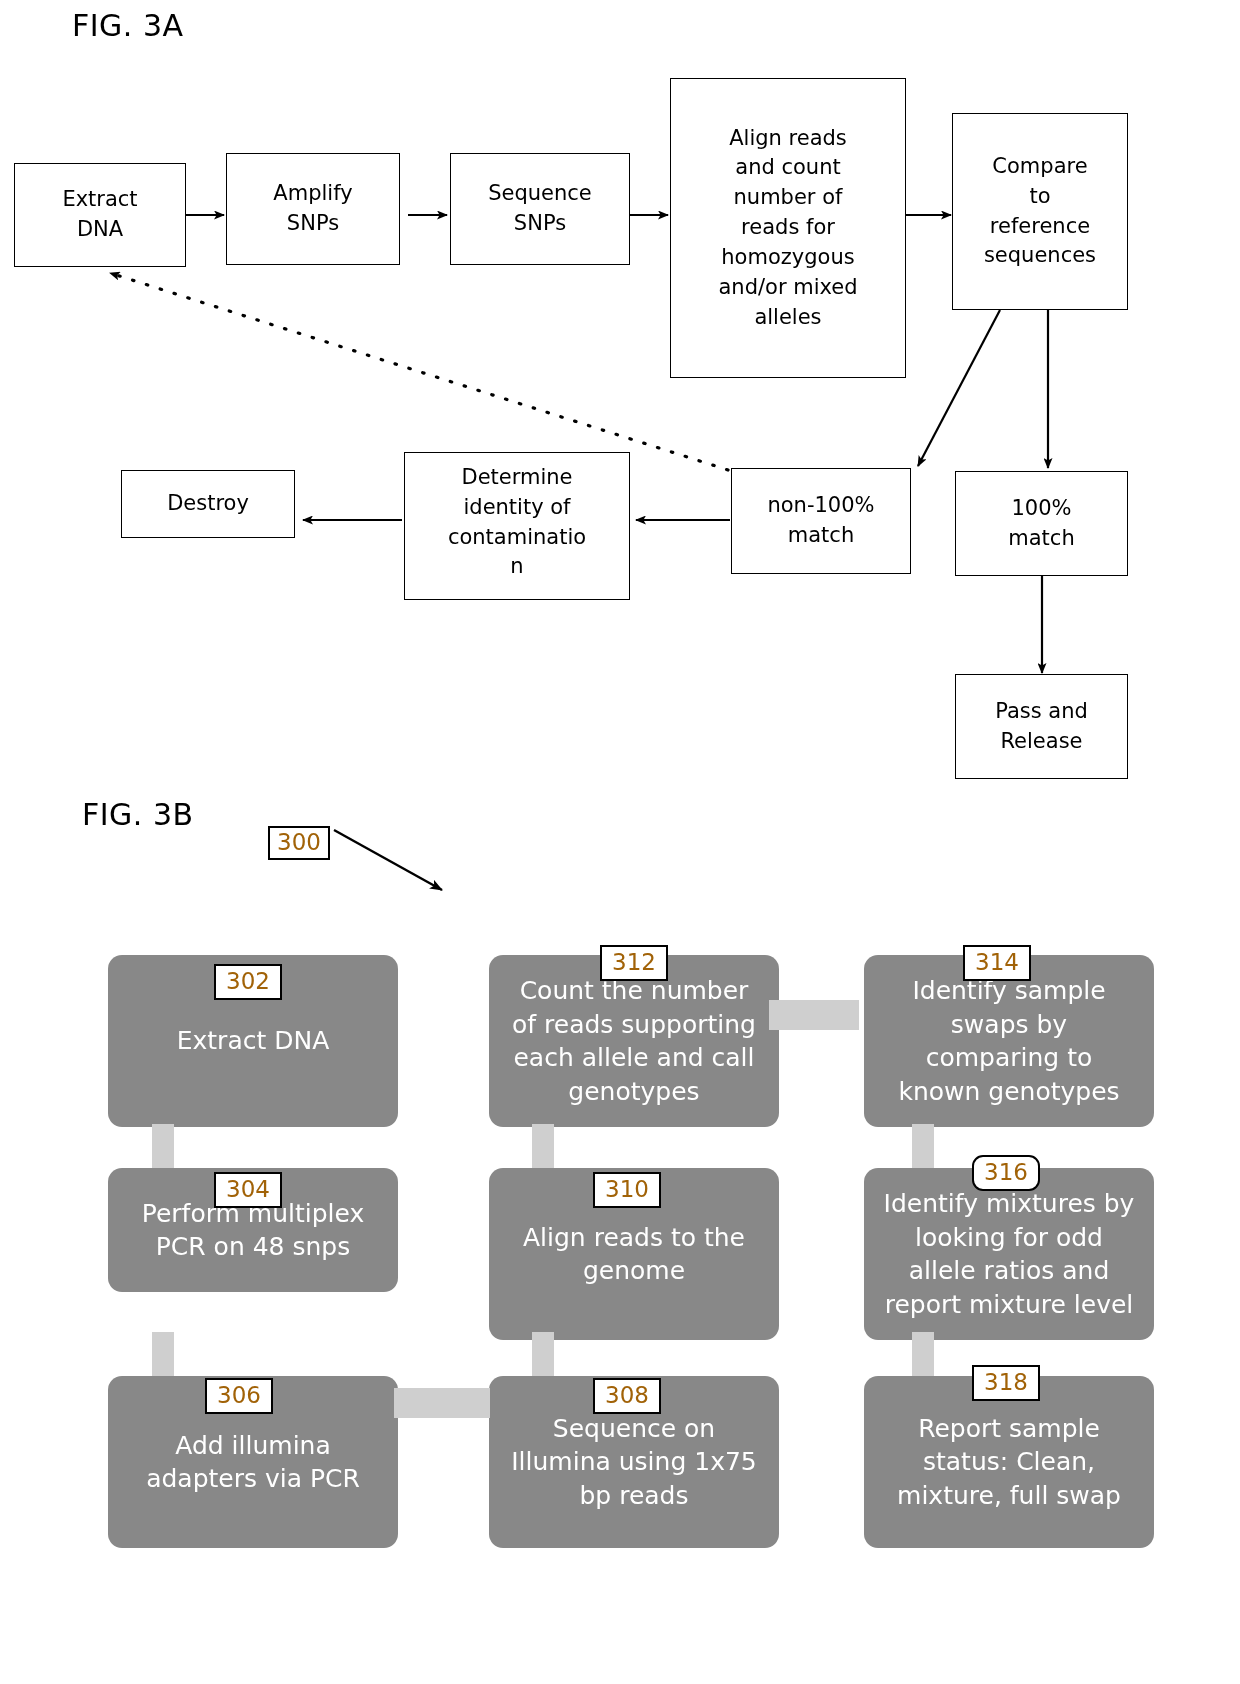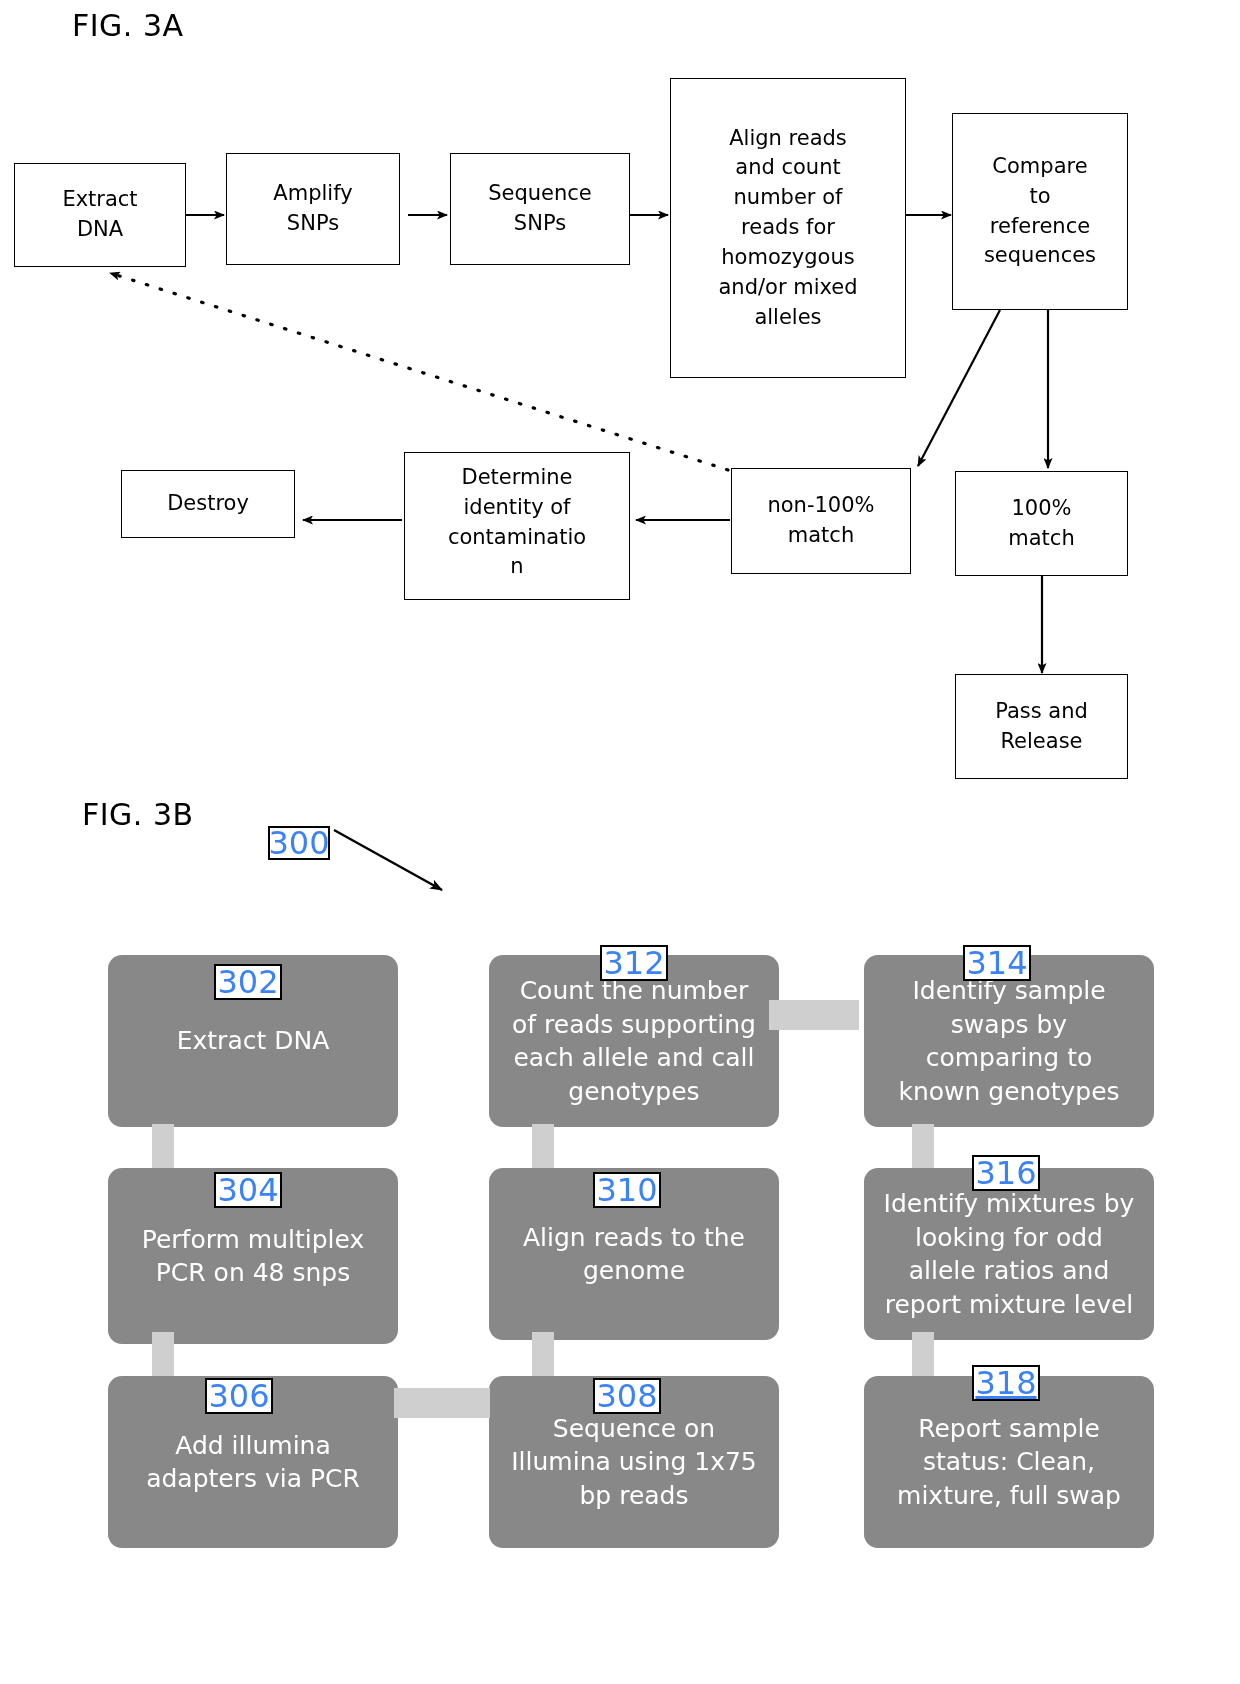--- a/index.html
+++ b/index.html
@@ -73,23 +73,23 @@
   }
   .box3b .b3b-text { display: block; width: 100%; }
 
   
   .ref-tag {
     position: absolute;
     box-sizing: border-box;
     background: #ffffff;
     border: 2.4px solid #000000;
     font-family: "DejaVu Sans", sans-serif;
-    font-size: 32px;
+    font-size: 23px;
     line-height: 1;
-    color: #3b82f6;
+    color: #a16207;
     display: flex;
     align-items: center;
     justify-content: center;
     padding: 2px 7px 3px 7px;
     z-index: 6;
     white-space: nowrap;
   }
 
   
   .conn3b {
@@ -208,21 +208,21 @@
 
 <div class="conn3b" style="left:912px; top:1124px; width:22px; height:44px;"></div>
 
 <div class="conn3b" style="left:912px; top:1332px; width:22px; height:44px;"></div>
 
 <div class="box3b" id="b302" style="left:108px; top:955px; width:290px; height:172px;">
   <span class="b3b-text">Extract DNA</span>
 </div>
 <div class="ref-tag" style="left:214px; top:964px; width:68px; height:36px;">302</div>
 
-<div class="box3b" id="b304" style="left:108px; top:1168px; width:290px; height:176px;">
+<div class="box3b" id="b304" style="left:108px; top:1168px; width:290px; height:124px;">
   <span class="b3b-text">Perform multiplex<br>PCR on 48 snps</span>
 </div>
 <div class="ref-tag" style="left:214px; top:1172px; width:68px; height:36px;text-align:center;">304</div>
 
 <div class="box3b" id="b306" style="left:108px; top:1376px; width:290px; height:172px;">
   <span class="b3b-text">Add illumina<br>adapters via PCR</span>
 </div>
 <div class="ref-tag" style="left:205px; top:1378px; width:68px; height:36px;">306</div>
 
 <div class="box3b" id="b308" style="left:489px; top:1376px; width:290px; height:172px;">
@@ -241,18 +241,18 @@
 <div class="ref-tag" style="left:600px; top:945px; width:68px; height:36px;">312</div>
 
 <div class="box3b" id="b314" style="left:864px; top:955px; width:290px; height:172px;">
   <span class="b3b-text">Identify sample<br>swaps by<br>comparing to<br>known genotypes</span>
 </div>
 <div class="ref-tag" style="left:963px; top:945px; width:68px; height:36px;">314</div>
 
 <div class="box3b" id="b316" style="left:864px; top:1168px; width:290px; height:172px;">
   <span class="b3b-text">Identify mixtures by<br>looking for odd<br>allele ratios and<br>report mixture level</span>
 </div>
-<div class="ref-tag" style="left:972px; top:1155px; width:68px; height:36px;">316</div>
+<div class="ref-tag" style="left:972px; top:1155px; width:68px; height:36px;border-radius:11px;">316</div>
 
 <div class="box3b" id="b318" style="left:864px; top:1376px; width:290px; height:172px;">
   <span class="b3b-text">Report sample<br>status: Clean,<br>mixture, full swap</span>
 </div>
-<div class="ref-tag" style="left:972px; top:1365px; width:68px; height:36px;text-decoration:underline;">318</div>
+<div class="ref-tag" style="left:972px; top:1365px; width:68px; height:36px;">318</div>
 
 </body></html>

